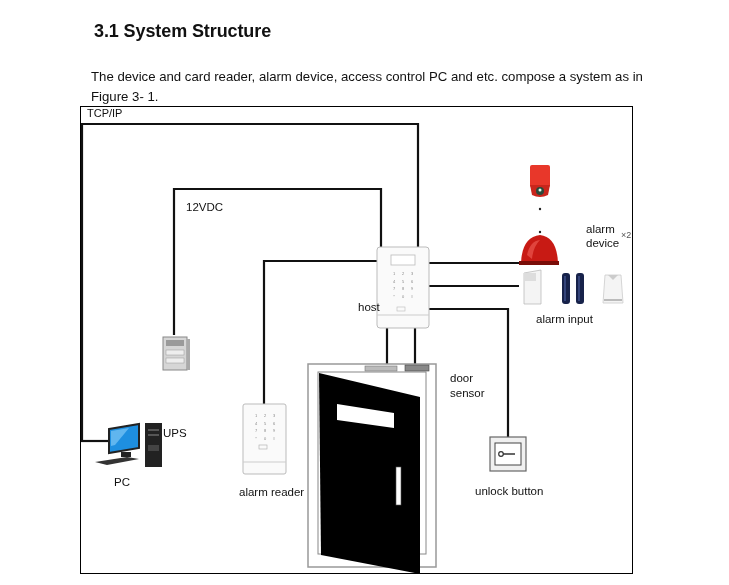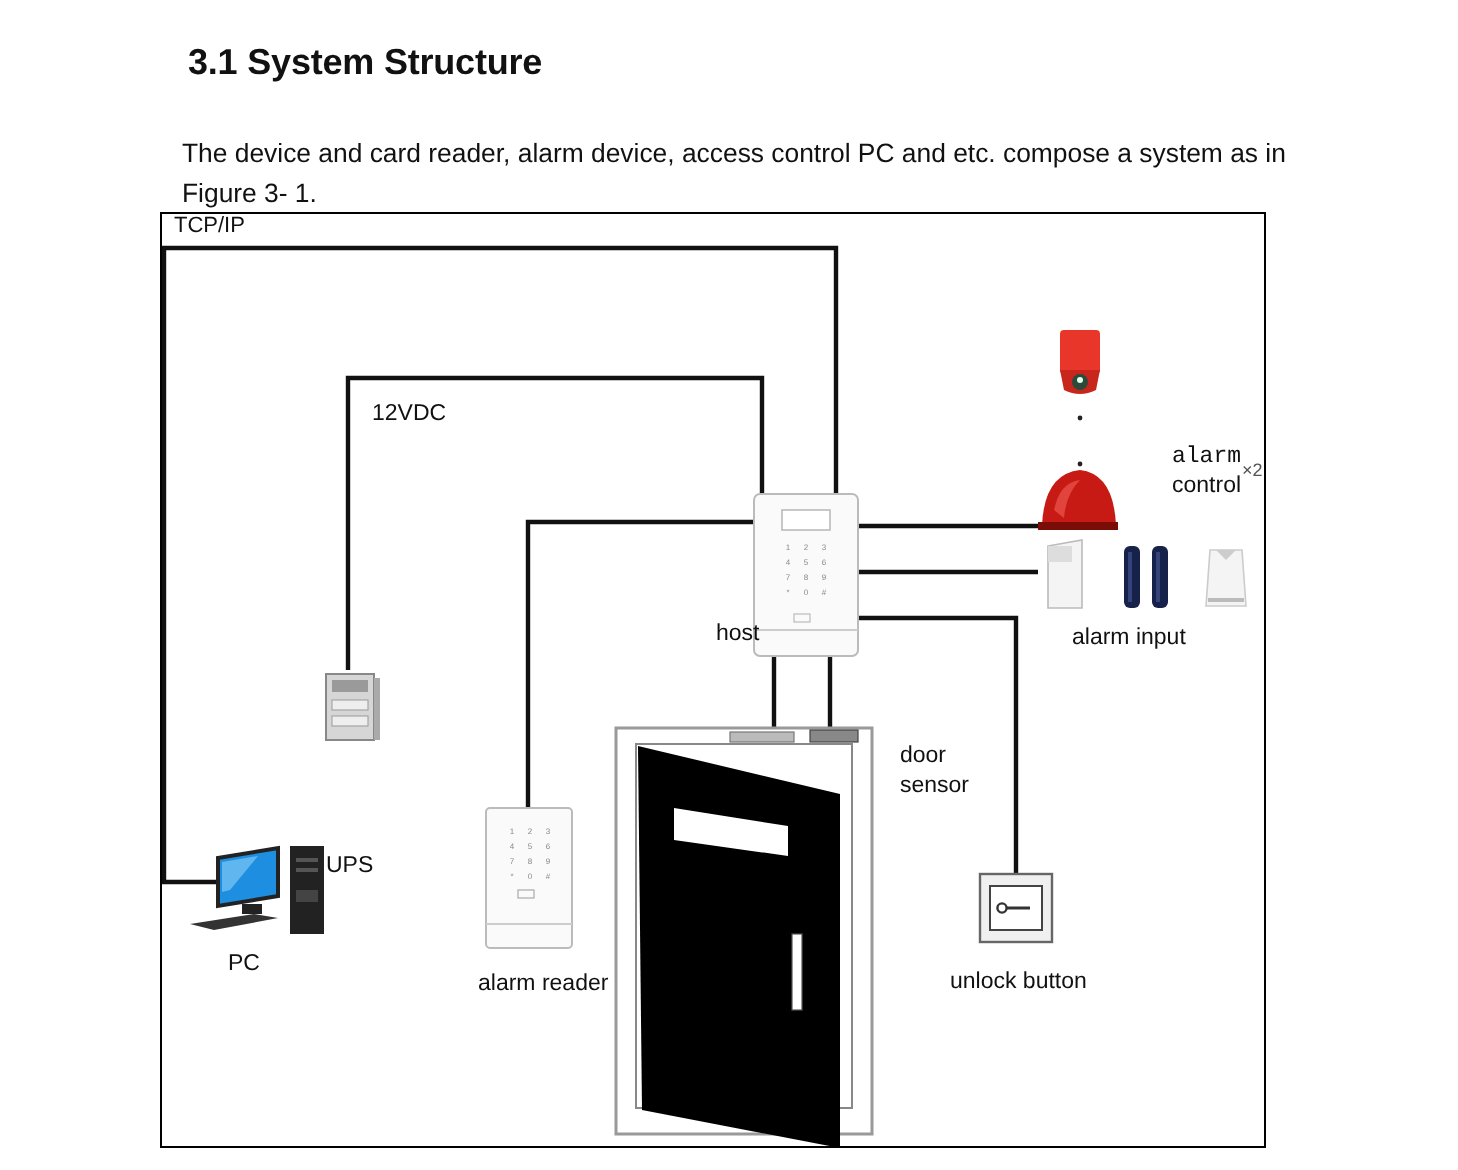--- a/index.html
+++ b/index.html
@@ -137,24 +137,24 @@
     </g>
     <g>
       <path d="M524,168 L540,168 L542,196 L522,196 Z" fill="#f4f4f4" stroke="#ccc" stroke-width="0.8"></path>
       <path d="M527,168 L537,168 L532,173 Z" fill="#ccc"></path>
       <rect x="523" y="192" width="18" height="2" fill="#bbb"></rect>
     </g>
   </svg>
 
   <span class="lbl" style="left:6px; top:-1px; font-size:11px;">TCP/IP</span>
   <span class="lbl" style="left:105px; top:93px;">12VDC</span>
-  <span class="lbl" style="left:262px; top:203px;padding-left:15px;">host</span>
+  <span class="lbl" style="left:262px; top:193px;padding-left:15px;">host</span>
   <span class="lbl" style="left:82px; top:280px;margin-top:39px;">UPS</span>
   <span class="lbl" style="left:33px; top:368px;">PC</span>
   <span class="lbl" style="left:158px; top:378px;">alarm reader</span>
   <span class="lbl" style="left:369px; top:264px;">door</span>
   <span class="lbl" style="left:369px; top:279px;">sensor</span>
   <span class="lbl" style="left:394px; top:377px;">unlock button</span>
-  <span class="lbl" style="left:505px; top:115px;font-family:Liberation Mono, monospace;">alarm</span>
-  <span class="lbl" style="left:505px; top:129px;">control</span>
+  <span class="lbl" style="left:505px; top:115px;">alarm</span>
+  <span class="lbl" style="left:505px; top:129px;">device</span>
   <span class="lbl" style="left:540px; top:121px; font-size:9px; color:#555;">×2</span>
   <span class="lbl" style="left:455px; top:205px;">alarm input</span>
 </div>
 
 </body></html>

